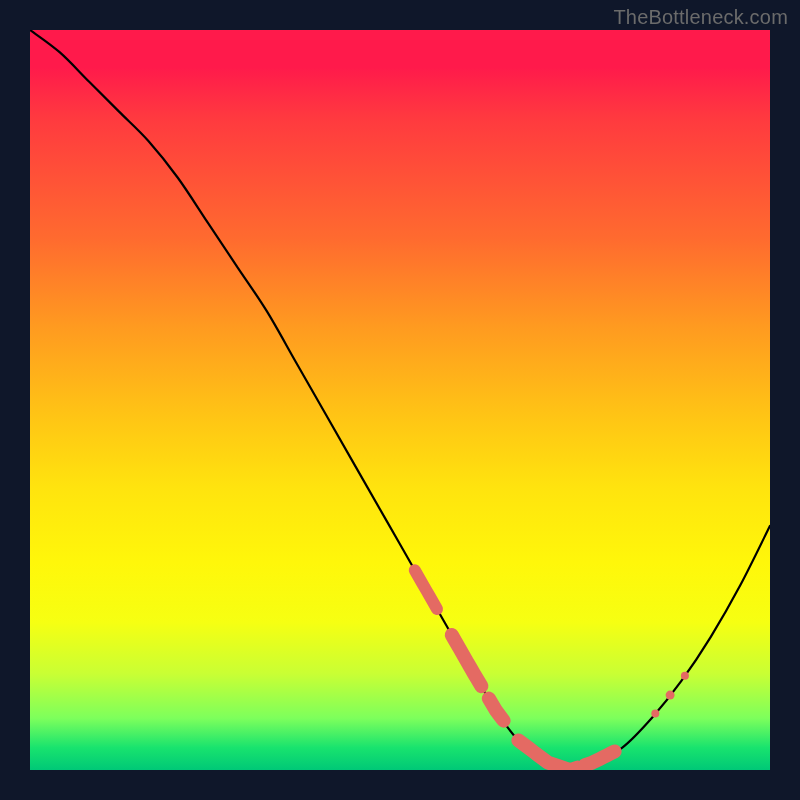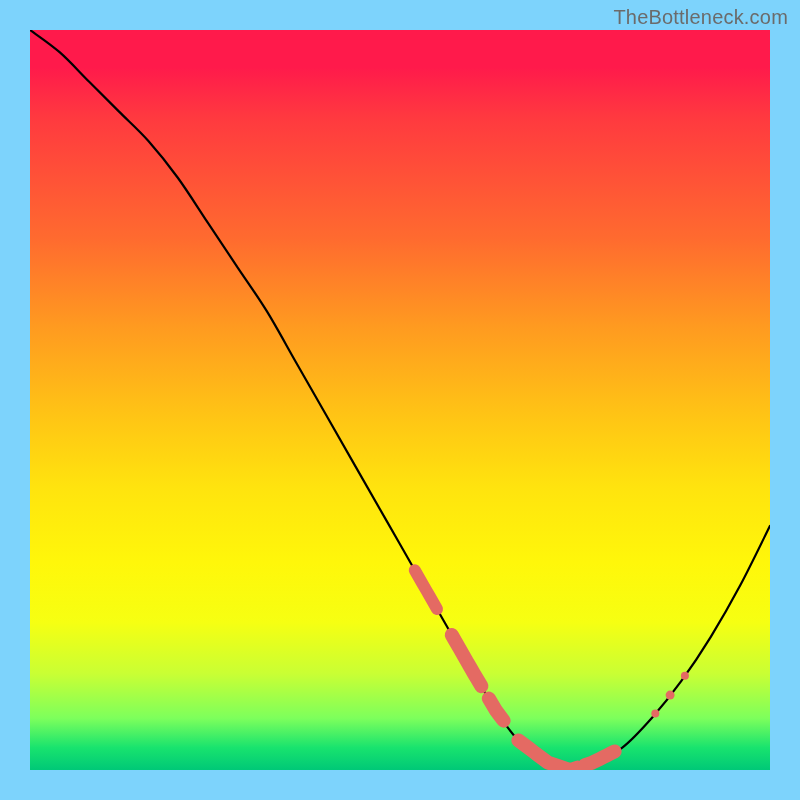--- a/index.html
+++ b/index.html
@@ -8,21 +8,21 @@
     width: 800px;
     height: 800px;
     background: #000;
     font-family: Arial, Helvetica, sans-serif;
     overflow: hidden;
   }
   .frame {
     position: relative;
     width: 800px;
     height: 800px;
-    background: #7dd3fc;
+    background: #0f172a;
   }
   .watermark {
     position: absolute;
     top: 6px;
     right: 12px;
     color: #6b6b6b;
     font-size: 20px;
     font-weight: 500;
     letter-spacing: 0.2px;
     z-index: 5;

